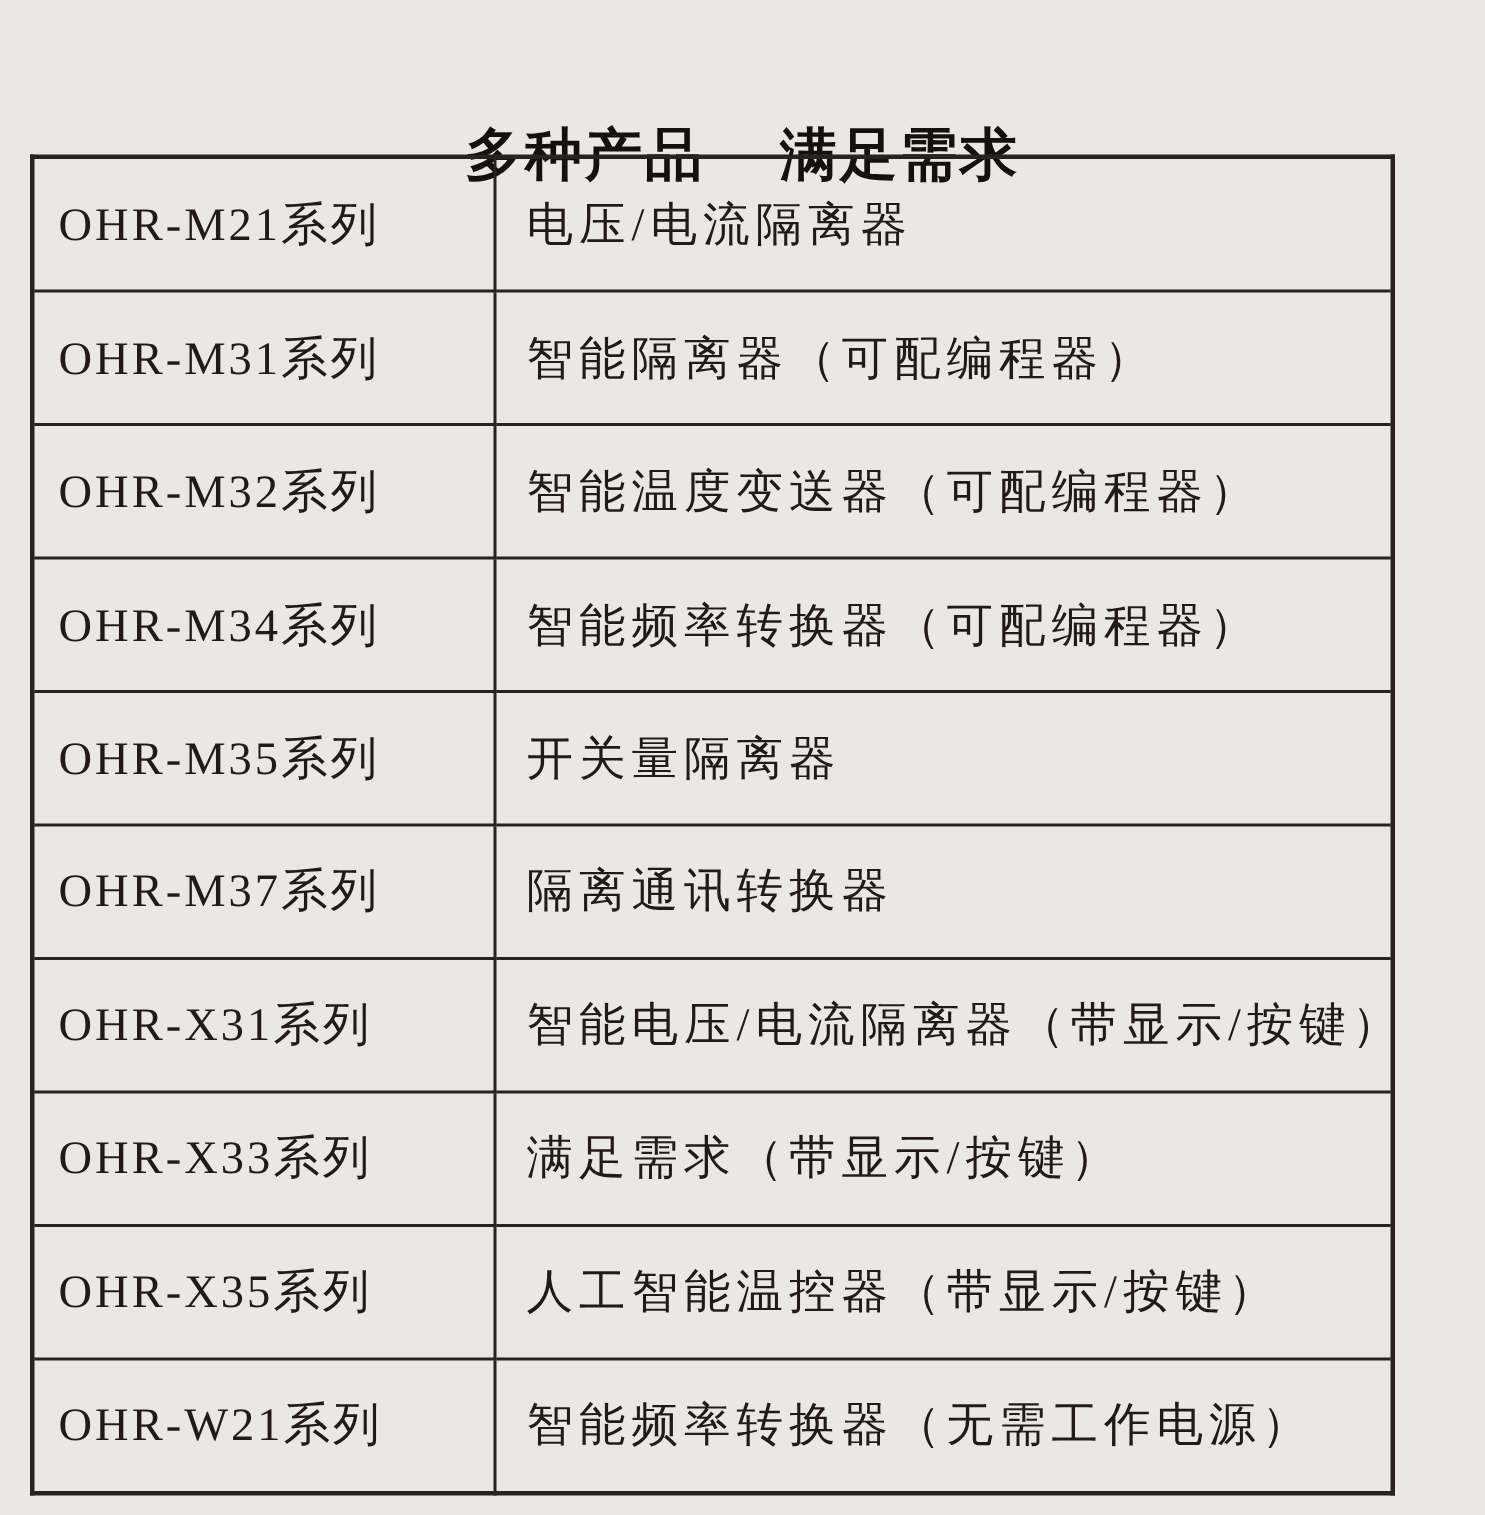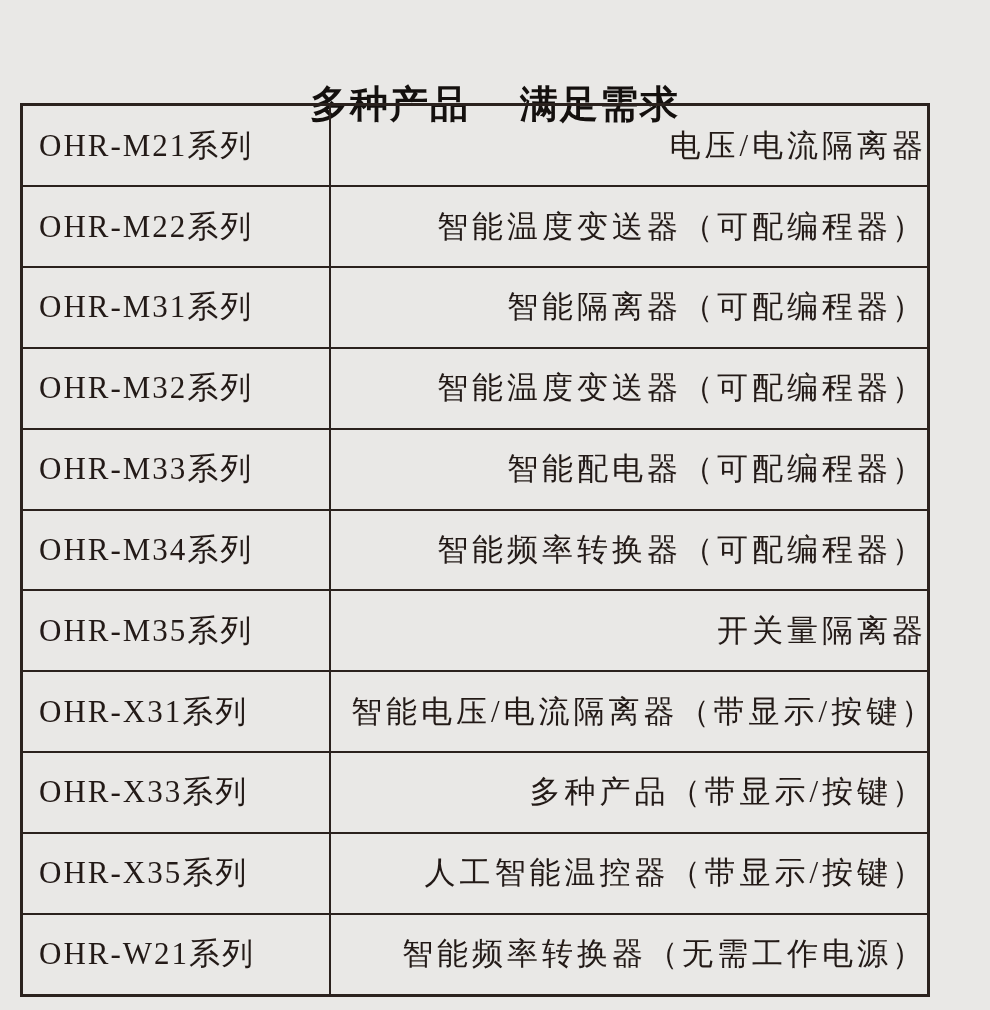--- a/index.html
+++ b/index.html
@@ -49,68 +49,63 @@
     overflow: hidden;
   }
   td.col-series {
     width: 290px;
     padding: 0 0 0 16px;
     letter-spacing: 2px;
   }
   td.col-desc {
     padding: 0 0 0 20px;
     letter-spacing: 4px;
-    text-align: right;
   }
 </style>
 </head>
 <body>
 
 <div class="title">
   <span>多种产品</span>
   <span>满足需求</span>
 </div>
 
 <table class="product-table">
   <tbody>
       <tr>
         <td class="col-series">OHR-M21系列</td>
         <td class="col-desc">电压/电流隔离器</td>
       </tr>
       <tr>
-        <td class="col-series">OHR-M22系列</td>
-        <td class="col-desc">智能温度变送器（可配编程器）</td>
-      </tr>
-      <tr>
         <td class="col-series">OHR-M31系列</td>
         <td class="col-desc">智能隔离器（可配编程器）</td>
       </tr>
       <tr>
         <td class="col-series">OHR-M32系列</td>
         <td class="col-desc">智能温度变送器（可配编程器）</td>
-      </tr>
-      <tr>
-        <td class="col-series">OHR-M33系列</td>
-        <td class="col-desc">智能配电器（可配编程器）</td>
       </tr>
       <tr>
         <td class="col-series">OHR-M34系列</td>
         <td class="col-desc">智能频率转换器（可配编程器）</td>
       </tr>
       <tr>
         <td class="col-series">OHR-M35系列</td>
         <td class="col-desc">开关量隔离器</td>
       </tr>
       <tr>
+        <td class="col-series">OHR-M37系列</td>
+        <td class="col-desc">隔离通讯转换器</td>
+      </tr>
+      <tr>
         <td class="col-series">OHR-X31系列</td>
         <td class="col-desc">智能电压/电流隔离器（带显示/按键）</td>
       </tr>
       <tr>
         <td class="col-series">OHR-X33系列</td>
-        <td class="col-desc">多种产品（带显示/按键）</td>
+        <td class="col-desc">满足需求（带显示/按键）</td>
       </tr>
       <tr>
         <td class="col-series">OHR-X35系列</td>
         <td class="col-desc">人工智能温控器（带显示/按键）</td>
       </tr>
       <tr>
         <td class="col-series">OHR-W21系列</td>
         <td class="col-desc">智能频率转换器（无需工作电源）</td>
       </tr>
     </tbody>

